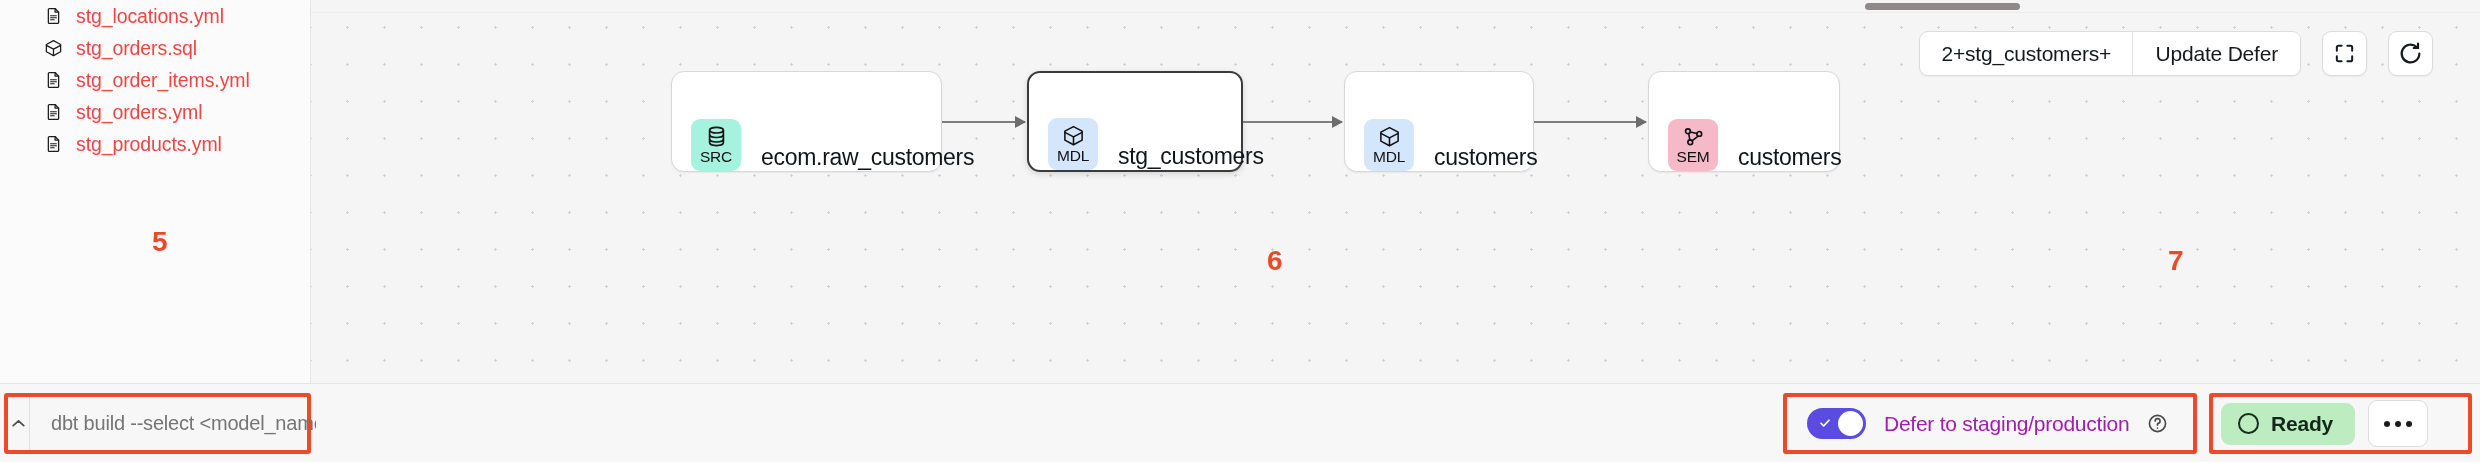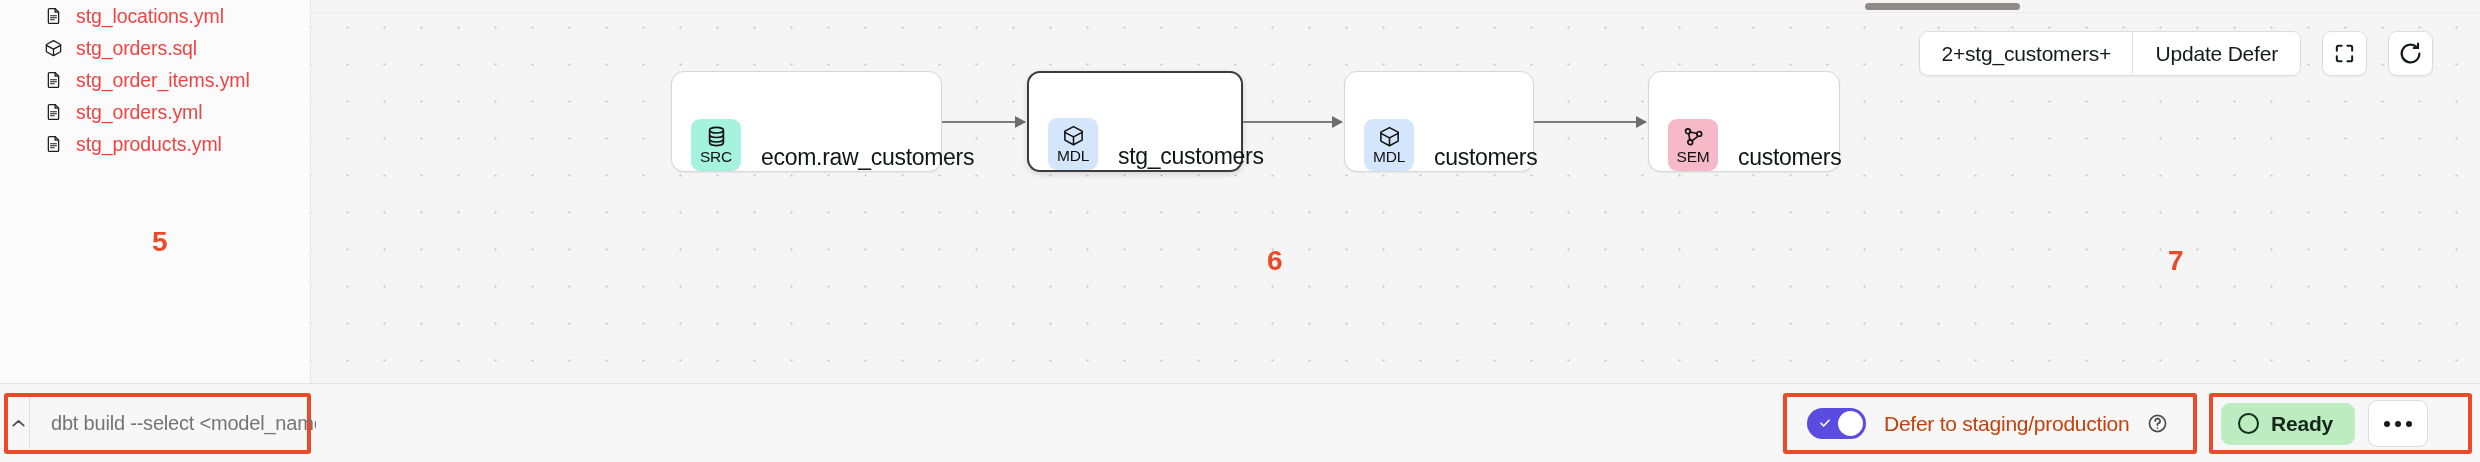--- a/index.html
+++ b/index.html
@@ -130,21 +130,21 @@
   }
   #defer-toggle {
     width:59px; height:31px; border-radius:16px; background:#5a4ce0;
     position:relative; cursor:pointer; flex:0 0 59px;
   }
   #defer-toggle .knob {
     position:absolute; right:3px; top:3px; width:25px; height:25px;
     border-radius:50%; background:#fff;
   }
   #defer-toggle .chk { position:absolute; left:11px; top:9px; width:14px; height:12px; }
-  #defer-label { font-size:21px; color:#c2410c; letter-spacing:-0.25px; white-space:nowrap; }
+  #defer-label { font-size:21px; color:#a21caf; letter-spacing:-0.25px; white-space:nowrap; }
   .help-ico { width:21px; height:21px; display:block; flex:0 0 21px; }
 
   #status-wrap {
     position:absolute; left:2209px; top:9px; height:61px; width:263px;
     border:4px solid #ea4a27; border-radius:3px;
     display:flex; align-items:center; gap:13px; padding-left:8px;
     background:#f7f7f7;
   }
   #ready-badge {
     display:flex; align-items:center; gap:12px;

